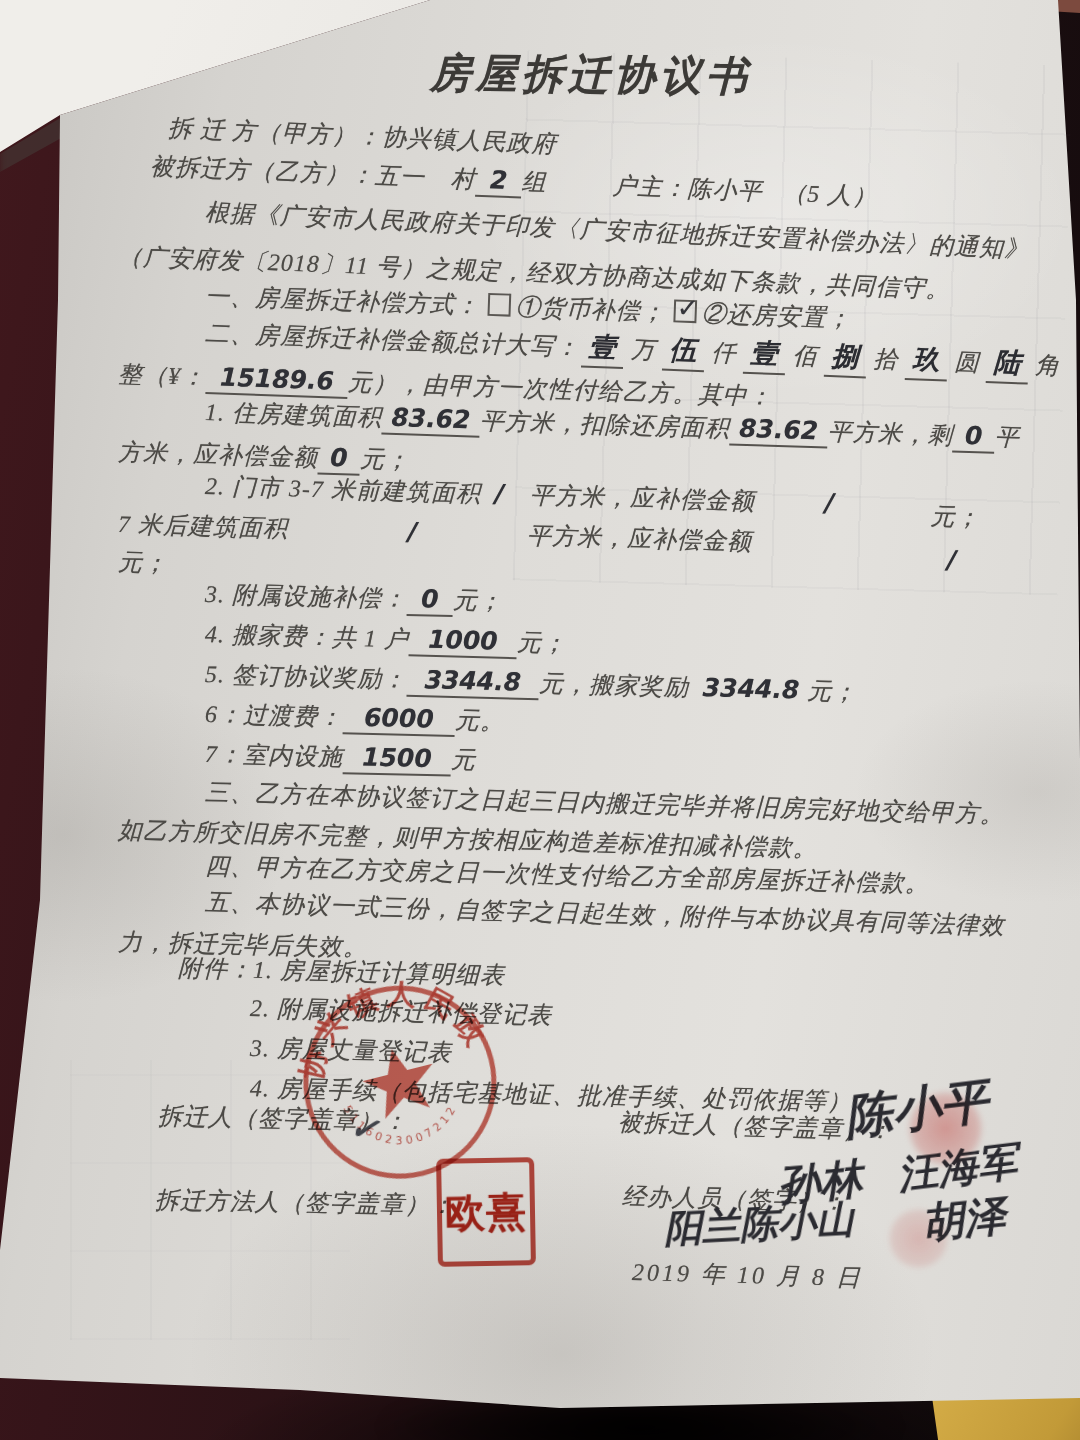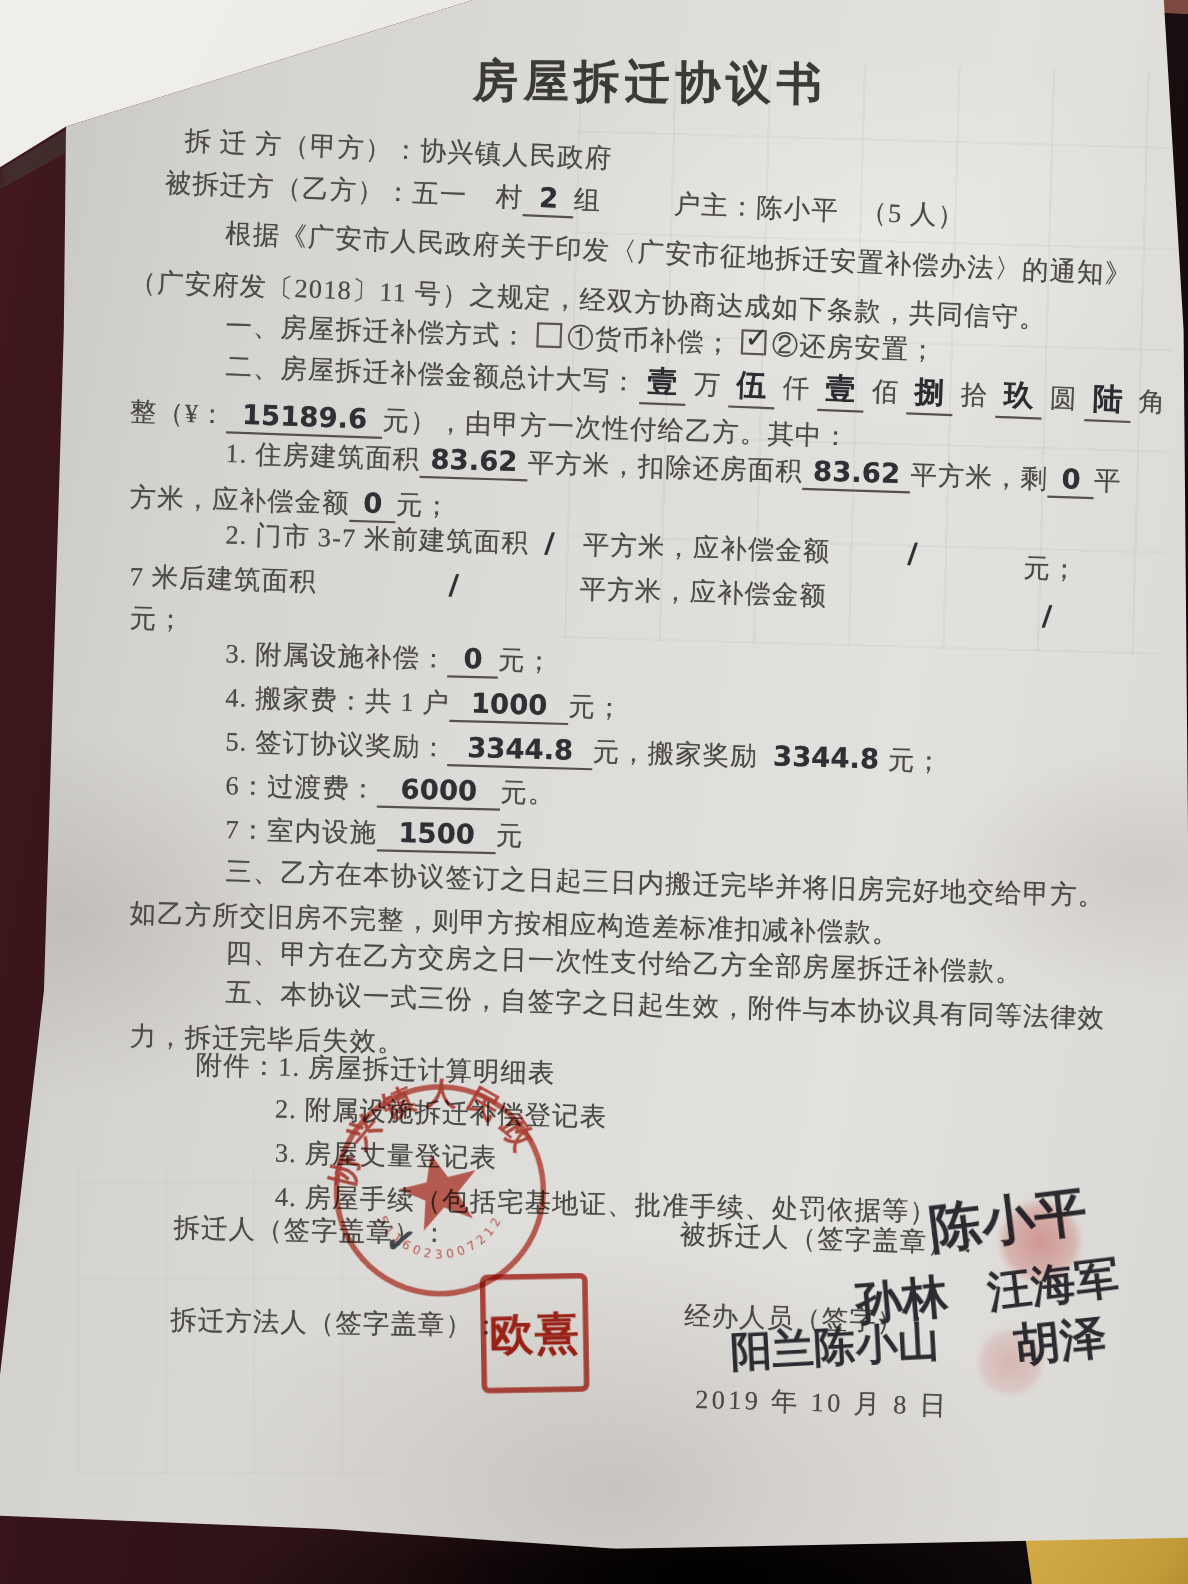--- a/index.html
+++ b/index.html
@@ -40,21 +40,21 @@
   .grid{position:absolute;left:520px;top:58px;width:545px;height:530px;opacity:.75;
     transform:rotate(1.6deg);pointer-events:none;
     background:
       repeating-linear-gradient(90deg, rgba(100,100,115,.085) 0 2px, transparent 2px 86px),
       repeating-linear-gradient(0deg, rgba(100,100,115,.06) 0 2px, transparent 2px 92px);}
   .grid2{position:absolute;left:70px;top:1060px;width:280px;height:280px;opacity:.5;
     background:
       repeating-linear-gradient(90deg, rgba(100,100,115,.07) 0 2px, transparent 2px 80px),
       repeating-linear-gradient(0deg, rgba(100,100,115,.05) 0 2px, transparent 2px 88px);}
   
-  .content{position:absolute;inset:0;}
+  .content{position:absolute;inset:0;font-style:italic;}
   .line{position:absolute;white-space:nowrap;font-size:24px;letter-spacing:1px;
     color:#4c4a46;transform-origin:left center;transform:rotate(var(--r,1.5deg));
     text-shadow:0 0 .7px rgba(70,68,64,.55);}
   .title{font-size:41px;font-weight:700;letter-spacing:5px;color:#3c3a37;}
   .bl{display:inline-block;border-bottom:2px solid #55524e;text-align:center;
       line-height:1.05;padding:0 6px 2px;}
   .num{font-family:"DejaVu Sans","Liberation Sans",sans-serif;font-weight:600;
        color:#2f3036;font-size:25px;letter-spacing:0;}
   .cap-hw{display:inline-block;font-family:"DejaVu Sans",sans-serif;font-weight:700;
        font-size:27px;color:#2b2c32;border-bottom:2px solid #55524e;

